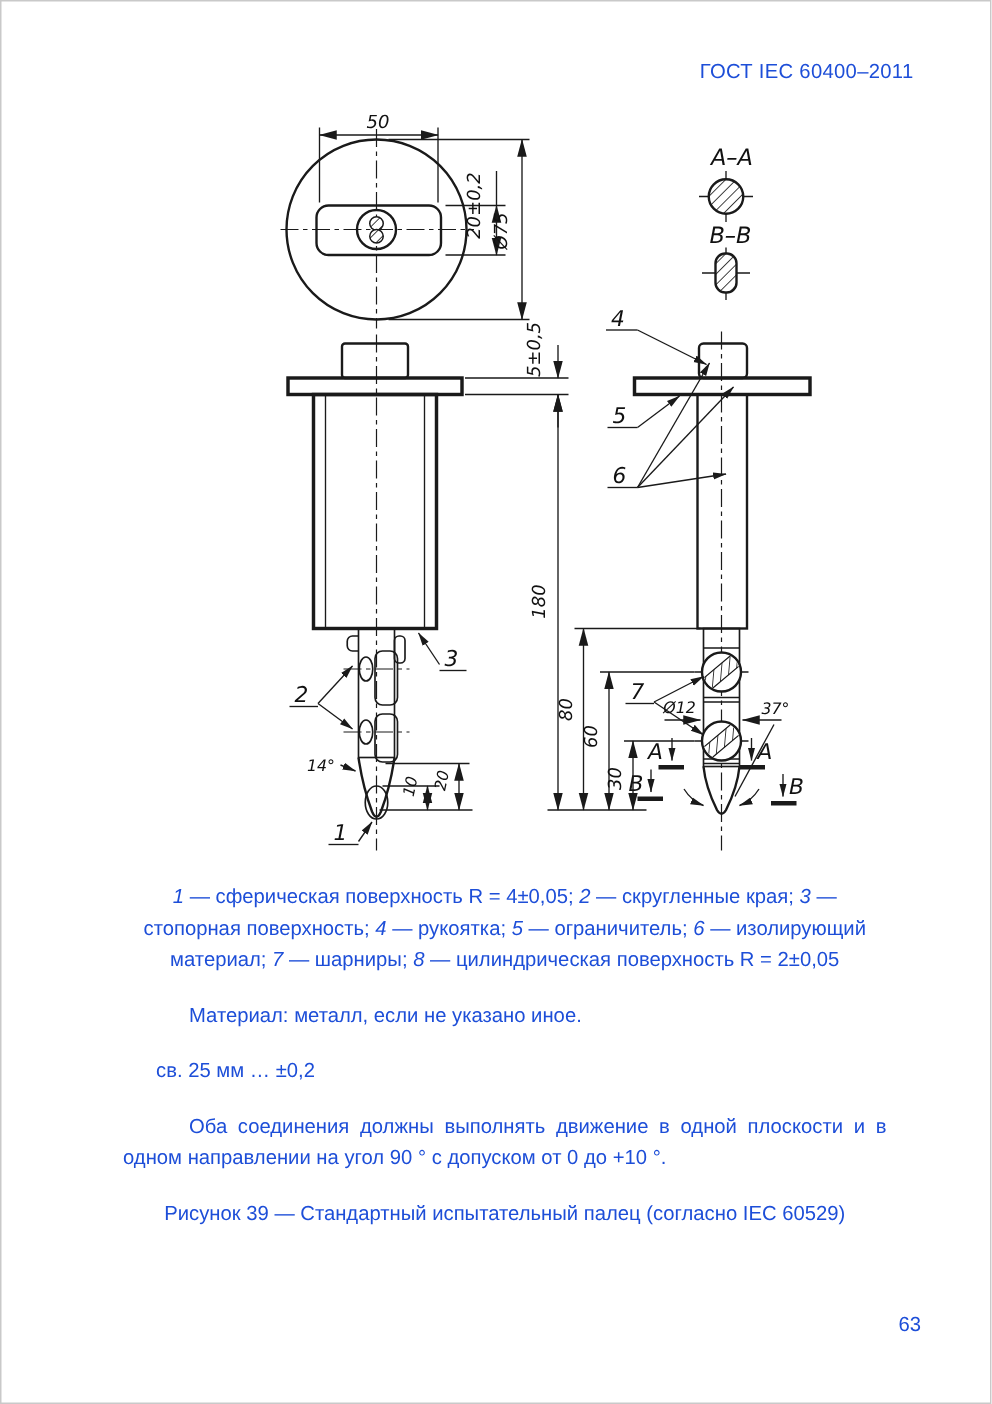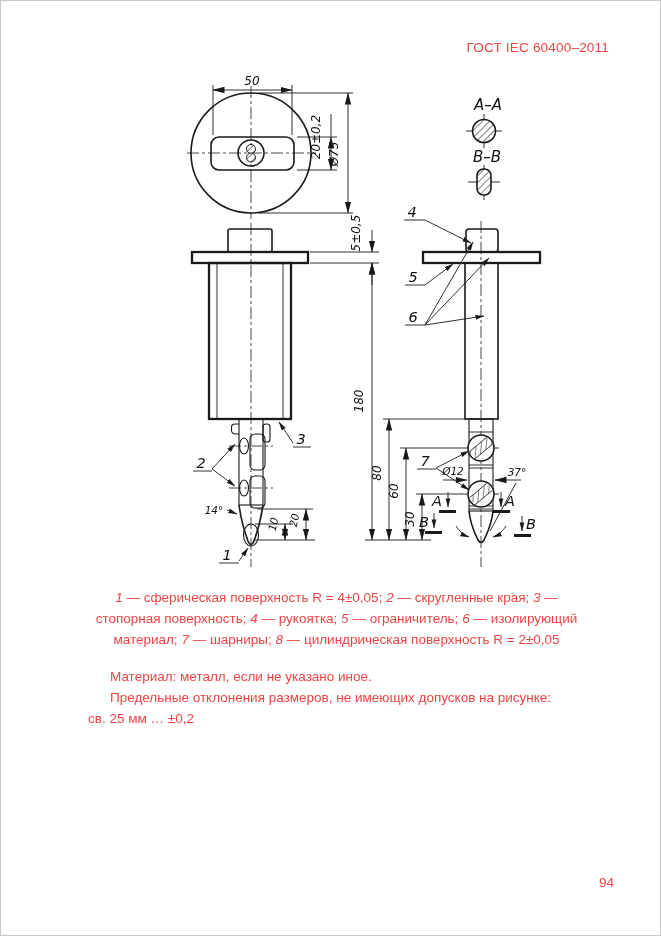--- a/index.html
+++ b/index.html
@@ -1,39 +1,39 @@
 <!DOCTYPE html>
 <html><head>
 <meta charset="utf-8">
 <style>
   html,body{margin:0;padding:0;background:#e9e9e9;}
   .page{
     position:relative;width:661px;height:936px;background:#fff;
     border:1px solid #c9c9c9;box-sizing:border-box;overflow:hidden;
-    font-family:"Liberation Sans",sans-serif;color:#ef4444;
+    font-family:"Liberation Sans",sans-serif;color:#1d4ed8;
   }
   .header{position:absolute;top:39px;right:51px;font-size:13.5px;letter-spacing:.2px;}
   .figure-svg{position:absolute;top:0;left:0;}
   
   .s1{stroke:#1a1a1a;stroke-width:1.6;fill:none;}
   .s2{stroke:#1a1a1a;stroke-width:2.3;fill:none;}
   .s0{stroke:#1a1a1a;stroke-width:.9;fill:none;}
   .sTh{stroke:#1a1a1a;stroke-width:1.1;fill:none;}
   .cl{stroke:#1a1a1a;stroke-width:.8;fill:none;stroke-dasharray:12 3 3 3;}
   .bar{fill:#1a1a1a;}
   text.dim{font:italic 12px "DejaVu Sans",sans-serif;fill:#111;}
   text.dimS{font:italic 10.5px "DejaVu Sans",sans-serif;fill:#111;}
   text.co{font:italic 14.5px "DejaVu Sans",sans-serif;fill:#111;}
   text.sec{font:italic 15px "DejaVu Sans",sans-serif;fill:#111;}
   
   .textblock{position:absolute;left:65px;top:570px;width:541px;font-size:13.5px;line-height:21px;}
   .legend{text-align:center;margin:16px;}
   .legend i{font-style:italic;}
   .notes{margin:2px 0 0 0;}
-  .notes p{margin:0;}
+  .notes p{margin:16px;}
   .i1{text-indent:44px;}
   .i2{text-indent:22px;}
   .just{text-align:justify;text-indent:44px;}
   .caption{margin:0;text-align:center;}
   .pagenum{position:absolute;right:46px;top:874px;font-size:13.5px;}
 </style>
 </head>
 <body>
 
 <div class="page">
@@ -207,19 +207,20 @@
       <text class="dim" transform="rotate(-90 397 490)" x="397" y="490" text-anchor="middle">60</text>
       <path class="s0" d="M421,493 V539" marker-start="url(#arr)" marker-end="url(#arr)"></path>
       <text class="dim" transform="rotate(-90 413 518)" x="413" y="518" text-anchor="middle">30</text>
     </g>
   </svg>
 
   <div class="textblock">
     <p class="legend"><i>1</i><span> — сферическая поверхность R = 4±0,05; </span><i>2</i><span> — скругленные края; </span><i>3</i><span> — стопорная поверхность; </span><i>4</i><span> — рукоятка; </span><i>5</i><span> — ограничитель; </span><i>6</i><span> — изолирующий материал; </span><i>7</i><span> — шарниры; </span><i>8</i><span> — цилиндрическая поверхность R = 2±0,05</span></p>
     <div class="notes">
       <p class="i1">Материал: металл, если не указано иное.</p>
-      <p class="i1">Предельные отклонения размеров, не имеющих допусков на рисунке:</p>
       <p class="i2">св. 25 мм … ±0,2</p>
+      <p class="just">Оба соединения должны выполнять движение в одной плоскости и в одном направлении на угол 90 ° с допуском от 0 до +10 °.</p>
     </div>
+    <p class="caption">Рисунок 39 — Стандартный испытательный палец (согласно IEC 60529)</p>
   </div>
 
-  <div class="pagenum">94</div>
+  <div class="pagenum">63</div>
 </div>
 
 </body></html>

